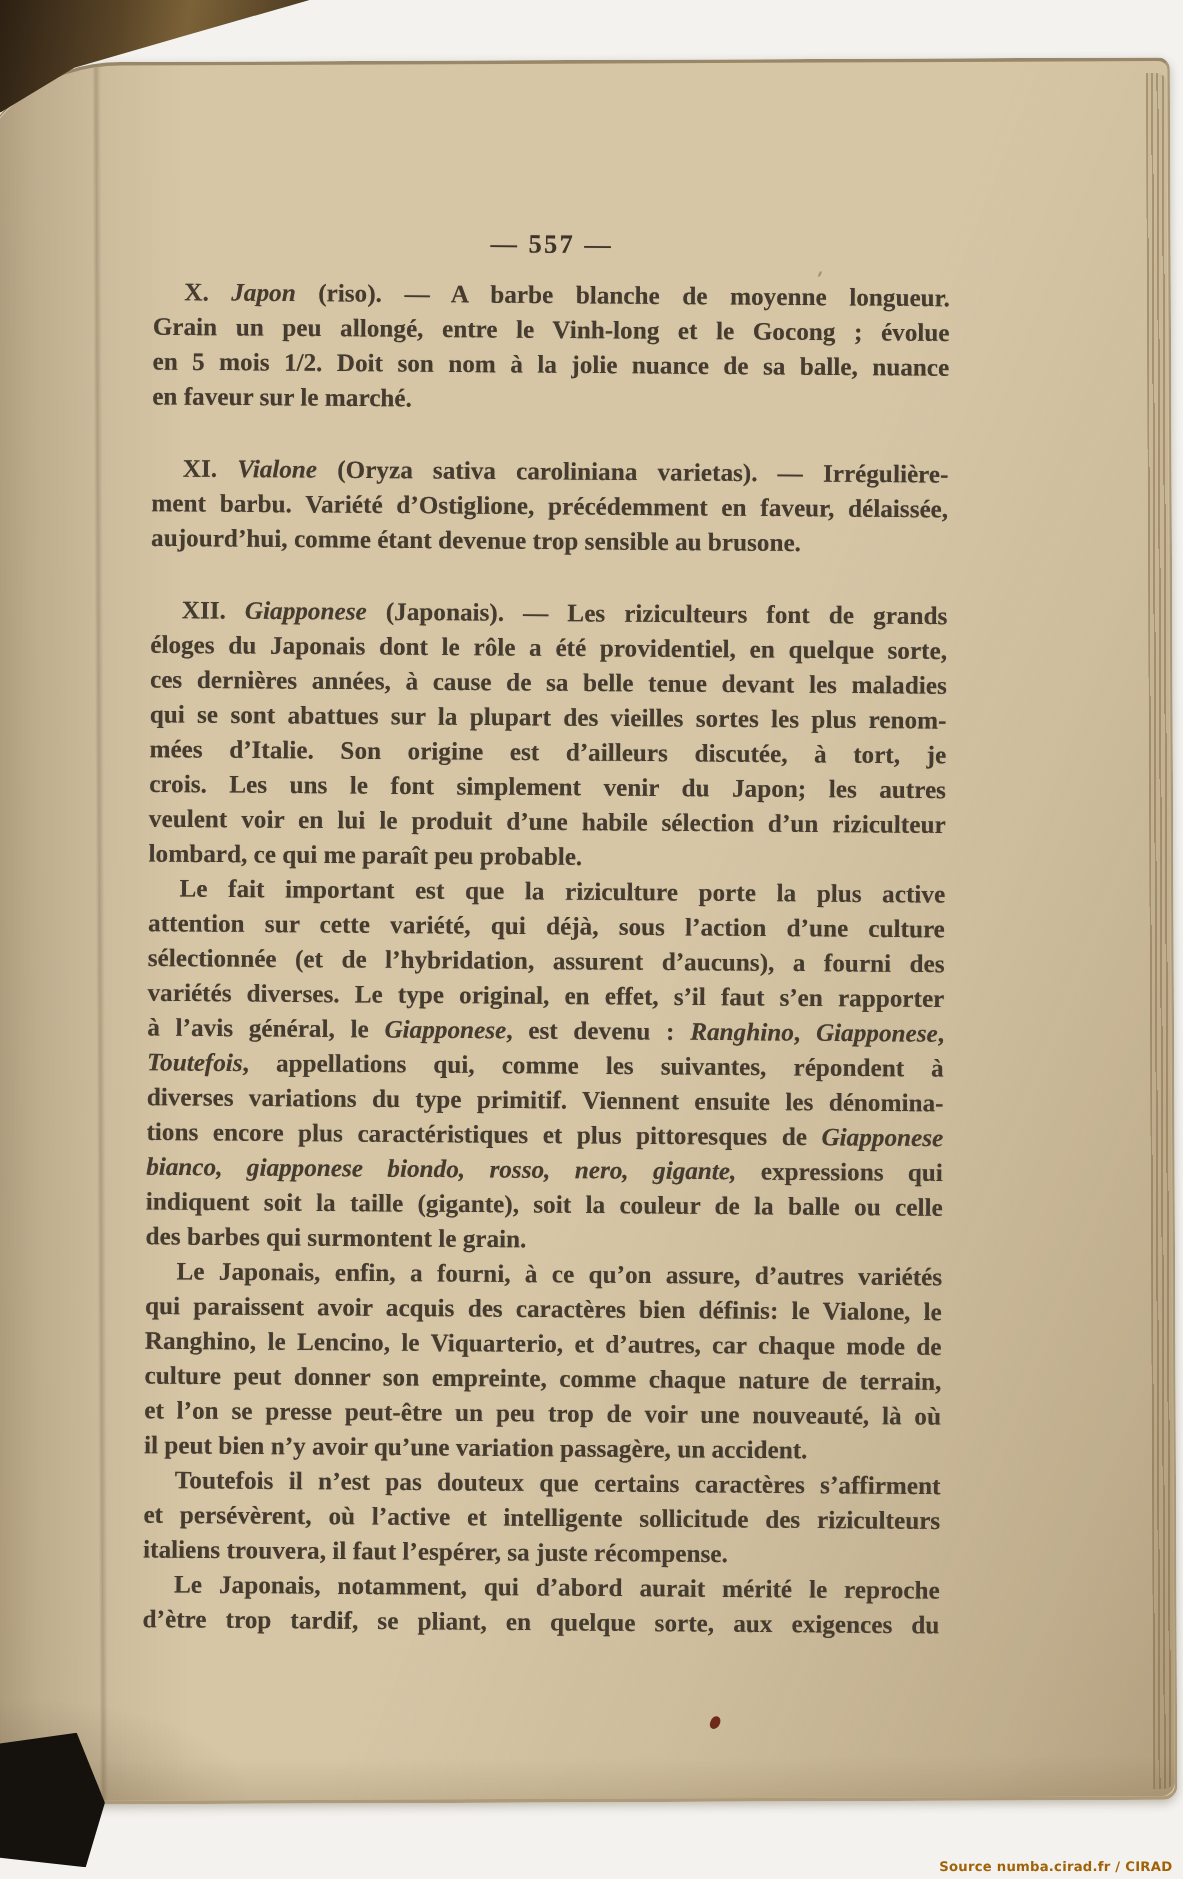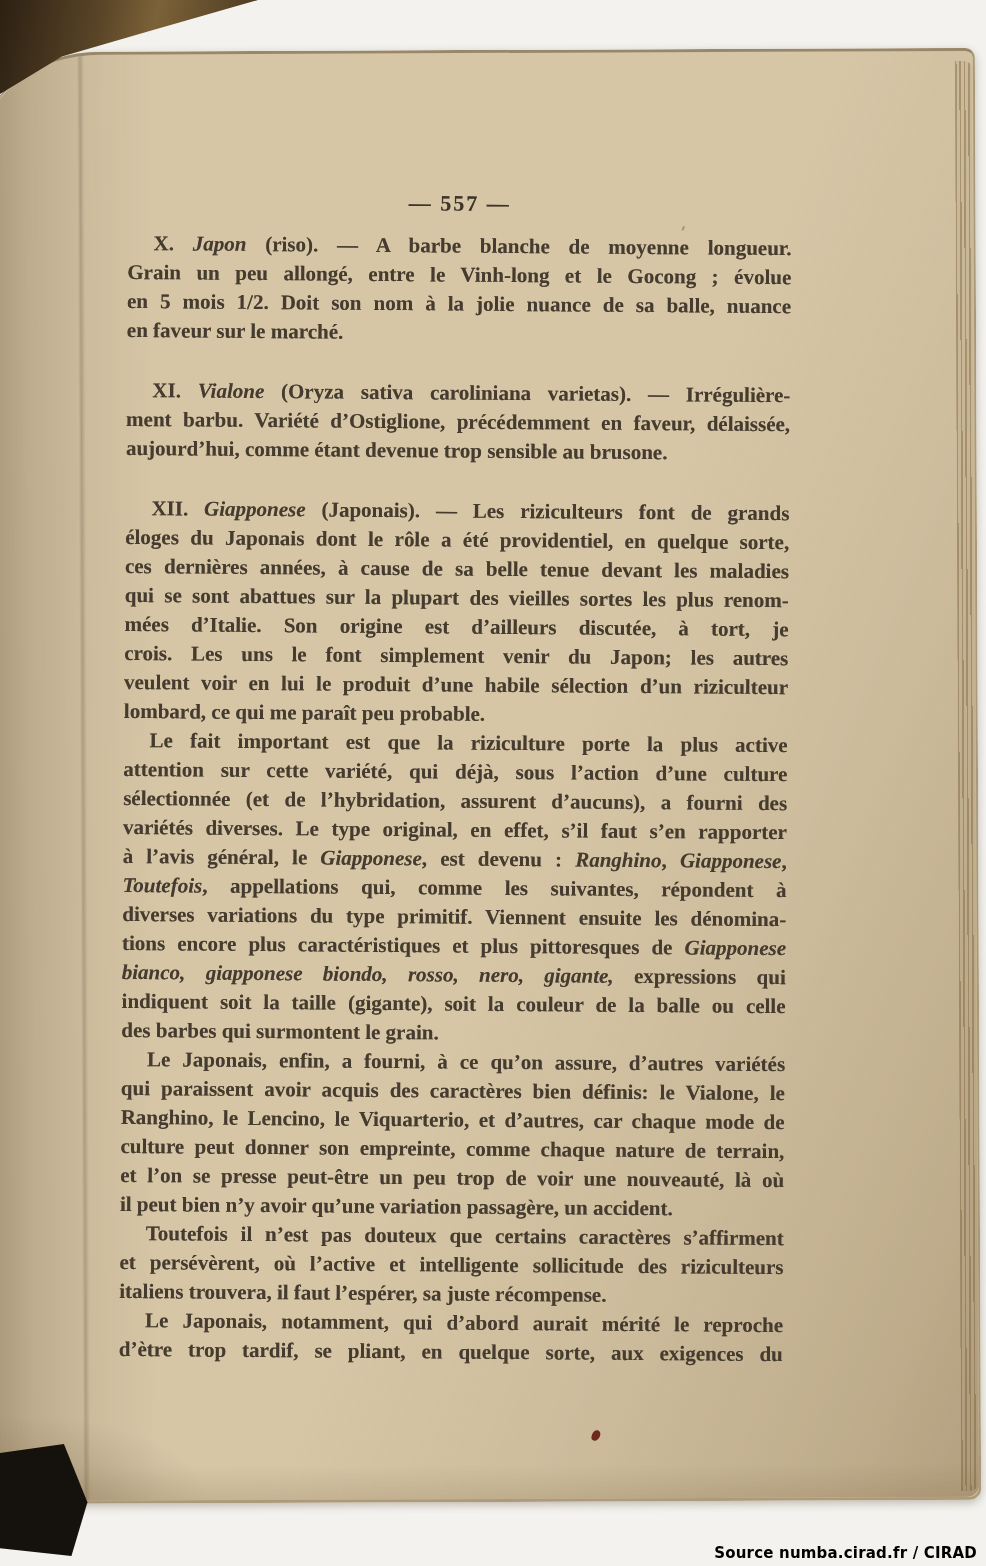--- a/index.html
+++ b/index.html
@@ -81,21 +81,21 @@
     position:absolute; left:592px; top:1430px; width:8px; height:11px;
     background:#6d2a1c; border-radius:55% 45% 60% 40%; transform:rotate(18deg);
     box-shadow:-290px -1175px 0 -3px rgba(110,75,50,.45),
                230px -1370px 0 -3px rgba(110,75,50,.40),
                -420px -240px 0 -4px rgba(110,75,50,.40);
   }
   
   .footer-source {
     position:absolute; right:9px; bottom:4px;
     font-family:"DejaVu Sans","Liberation Sans",sans-serif;
-    font-size:15px; color:#000000; letter-spacing:.2px;
+    font-size:11px; color:#a16207; letter-spacing:.2px;
   }
 </style>
 </head>
 <body>
 
 <div class="scan">
 
   <div class="page">
     <div class="page-edges"></div>
   </div>

